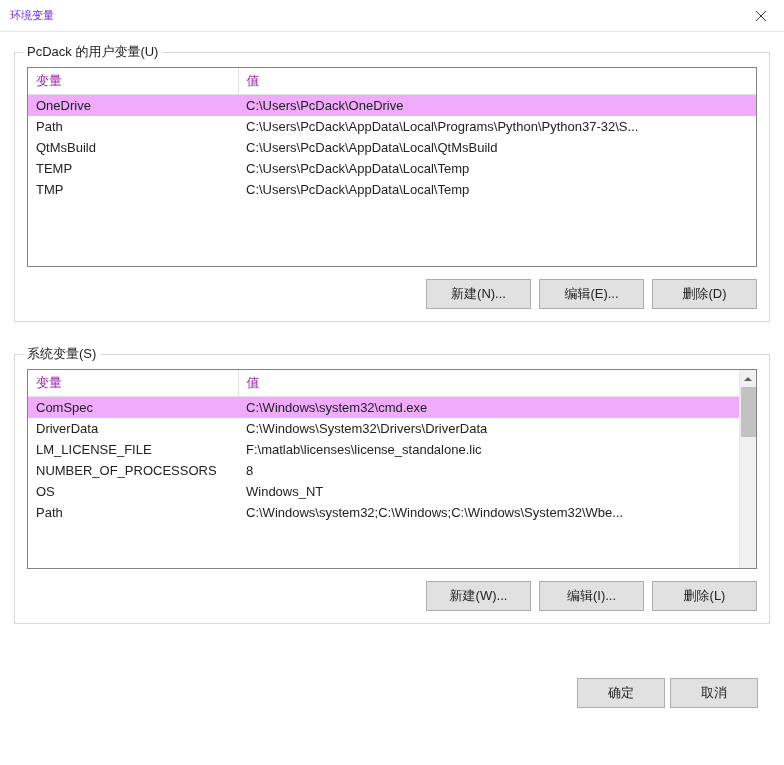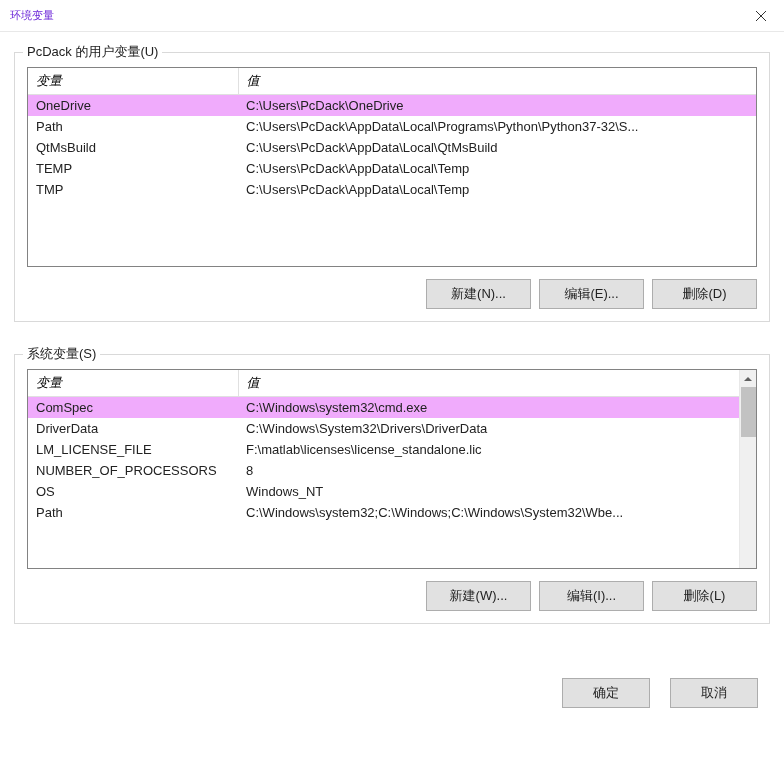--- a/index.html
+++ b/index.html
@@ -75,22 +75,21 @@
       border-collapse: collapse;
       table-layout: fixed;
     }
     th {
       text-align: left;
       font-weight: normal;
       padding: 4px 8px;
       border-bottom: 1px solid #e0e0e0;
       border-right: 1px solid #e0e0e0;
       background: #fff;
-      color: #000000;
-      font-style: italic;
+      color: #a21caf;
     }
     th:last-child {
       border-right: none;
     }
     td {
       padding: 3px 8px;
       color: #222;
       white-space: nowrap;
       overflow: hidden;
       text-overflow: ellipsis;
@@ -144,21 +143,21 @@
       background: #e1e1e1;
       border: 1px solid #adadad;
       color: #222;
       cursor: pointer;
       font-size: 13px;
       padding: 0 12px;
     }
     .dialog-buttons {
       display: flex;
       justify-content: flex-end;
-      gap: 20px;
+      gap: 5px;
       padding: 12px 26px 12px 12px;
     }
     .dialog-buttons button {
       min-width: 88px;
     }
     .system-table-wrap {
       padding-right: 17px;
     }
   </style>
 </head>

